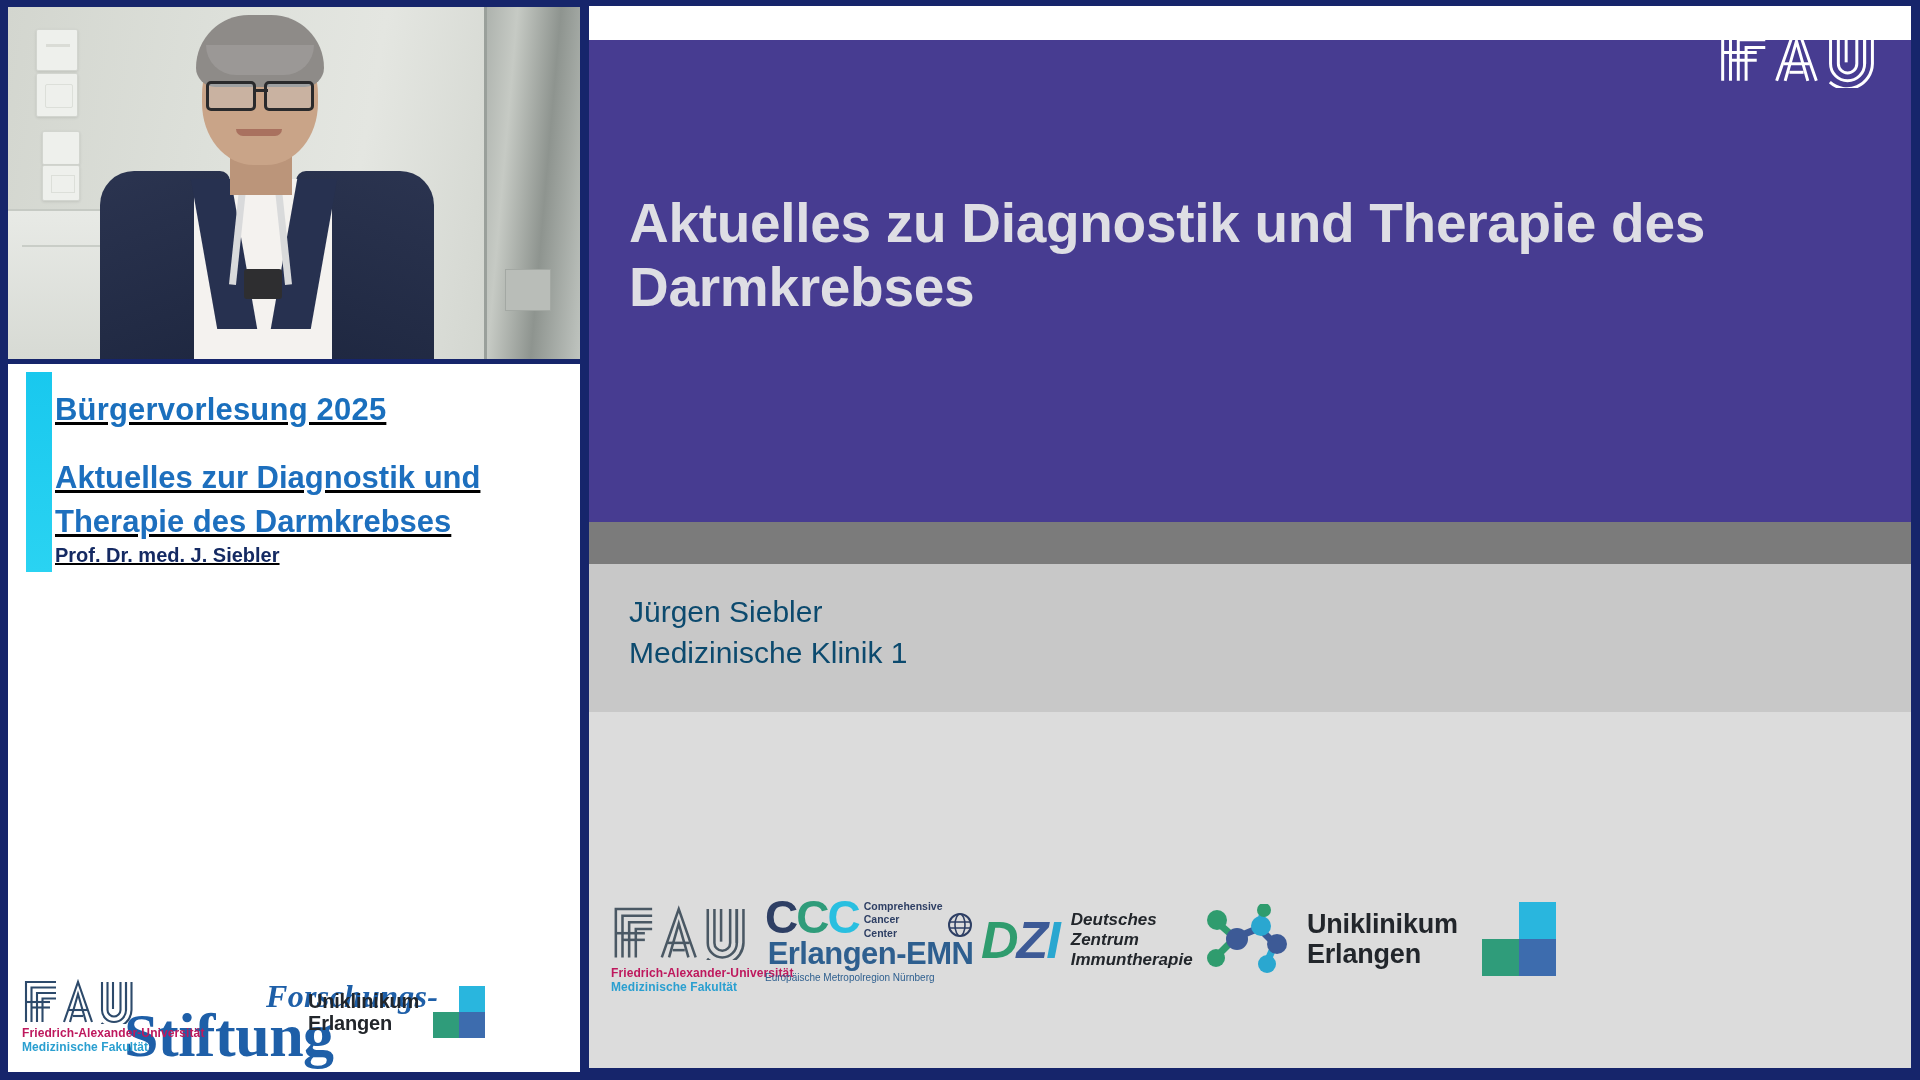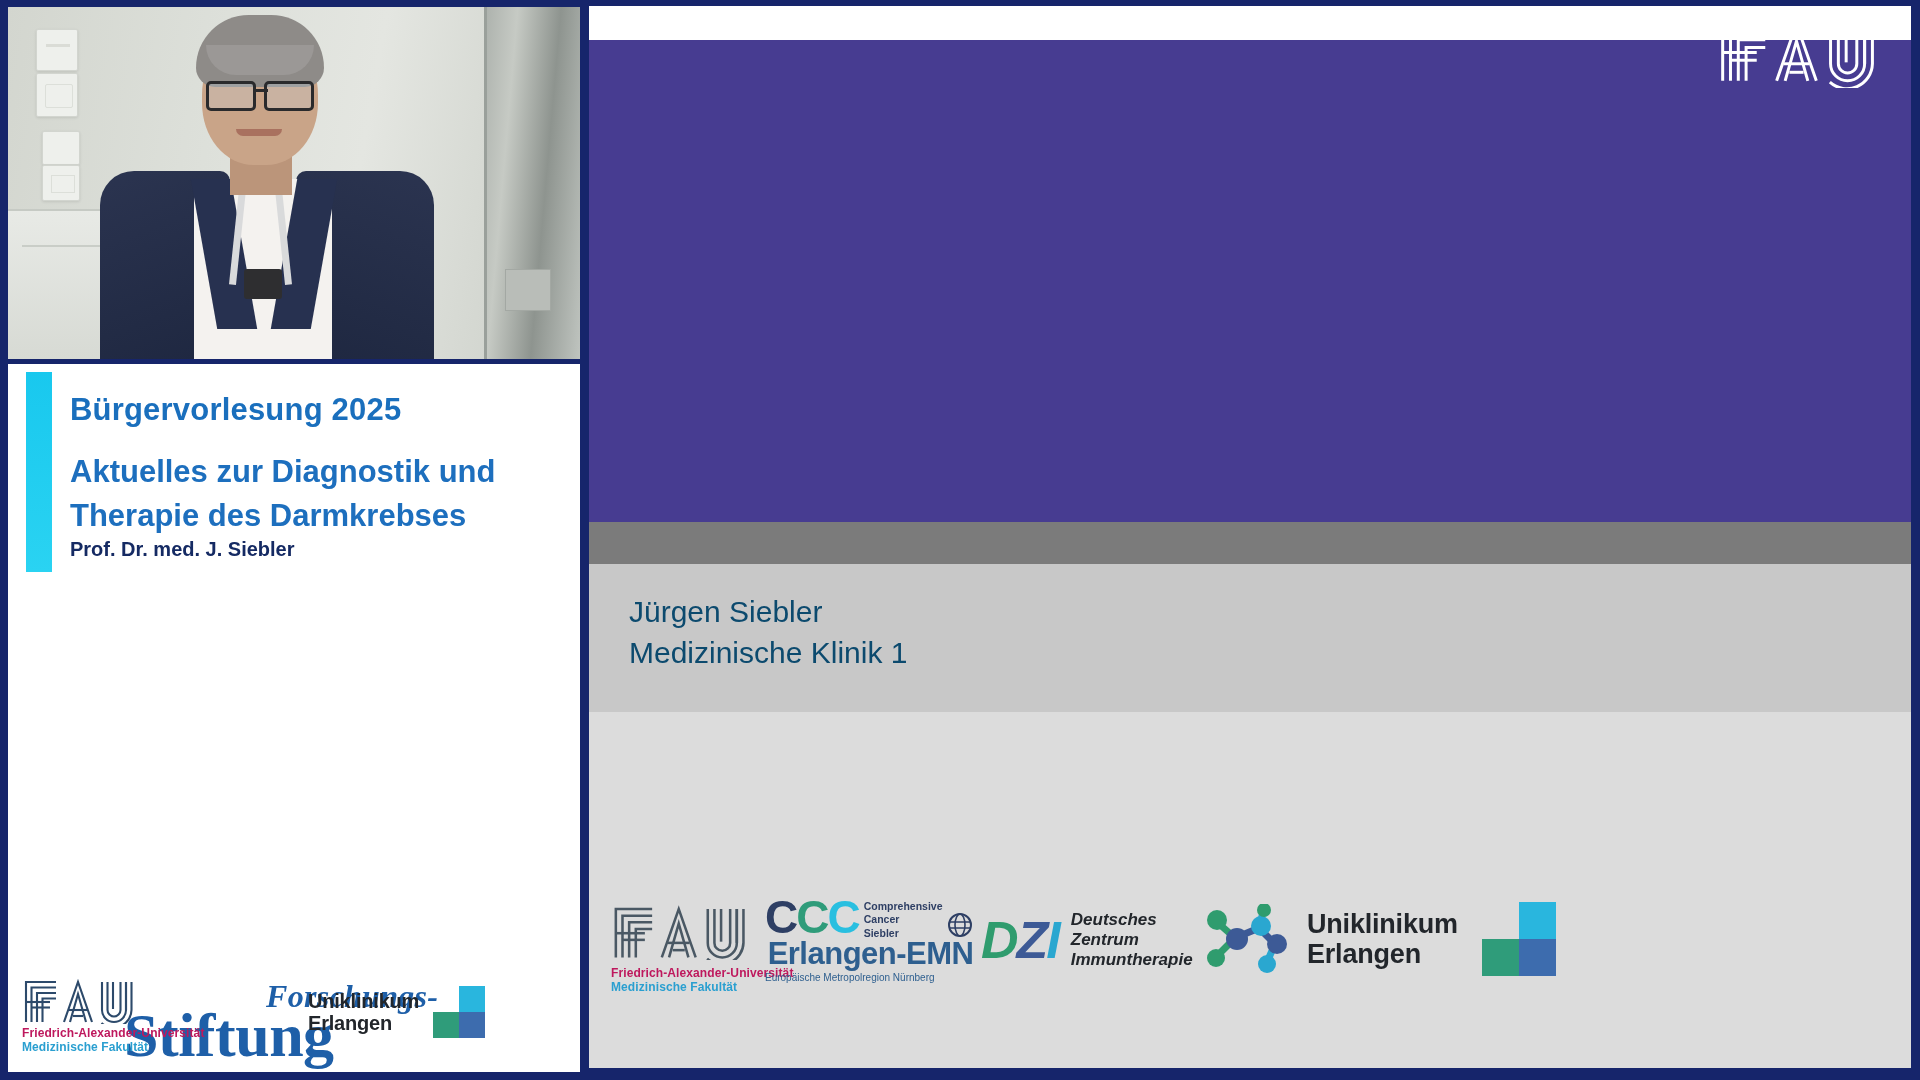--- a/index.html
+++ b/index.html
@@ -108,28 +108,28 @@
 
   
   .info-card {
     position: absolute; left: 8px; top: 364px; width: 572px; height: 708px;
     background: #ffffff; overflow: hidden;
   }
   .info-accent {
     position: absolute; left: 18px; top: 8px; width: 26px; height: 200px;
     background: linear-gradient(180deg,#19c8ee,#2ad3f2);
   }
-  .info-body { position: absolute; left: 62px; top: 8px; right: 10px; }
+  .info-body { position: absolute; left: 47px; top: 8px; right: 10px; text-decoration: underline; }
   .info-kicker {
     color: #1a6fbd; font-size: 31px; font-weight: bold; letter-spacing: .2px;
     margin-top: 20px;
   }
   .info-title {
     color: #1d6fbe; font-size: 31px; font-weight: bold; line-height: 1.42;
-    margin-top: 22px; max-width: 520px;
+    margin-top: 28px; max-width: 520px;
   }
   .spk-name {
     color: #152a63; font-size: 20px; font-weight: bold; 
   }
   .spk-role {
     color: #1b2c63; font-size: 18px; line-height: 1.42; margin-top: 4px;
     max-width: 530px;
   }
 
   
@@ -330,20 +330,21 @@
               <path d="M51 38 H61"></path>
             <path d="M80 4 V32 a12 12 0 0 0 24 0 V4"></path>
             <path d="M85.5 4 V32 a6.5 6.5 0 0 0 13 0 V4"></path>
             <path d="M91 4 V31"></path>
               <path d="M104 4 V32"></path>
               <path d="M109.5 4 V32 a18 18 0 0 1 -30 13"></path>
           </g>
         </svg>
       </div>
 
+      <div class="sl-title">Aktuelles zu Diagnostik und Therapie des Darmkrebses</div>
 
       <div class="sl-speaker">
         <div>Jürgen Siebler</div>
         <div>Medizinische Klinik 1</div>
       </div>
 
       <div class="sl-logos">
 
         <div class="lg lg-fau">
           <svg width="150" height="56" viewBox="0 0 124 46">
@@ -370,21 +371,21 @@
         </div>
 
         <div class="lg lg-ccc">
           <div class="ccc-row">
             <div class="ccc-letters">
               <span class="ccc-c1">C</span><span class="ccc-c2">C</span><span class="ccc-c3">C</span>
             </div>
             <div class="ccc-words">
               <div>Comprehensive</div>
               <div>Cancer</div>
-              <div>Siebler</div>
+              <div>Center</div>
             </div>
             <svg width="26" height="26" viewBox="0 0 26 26" style="margin:16px 0 0 5px">
               <circle cx="13" cy="13" r="11" fill="none" stroke="#2e3f64" stroke-width="2"></circle>
               <ellipse cx="13" cy="13" rx="5" ry="11" fill="none" stroke="#2e3f64" stroke-width="1.6"></ellipse>
               <path d="M2.4 10 H23.6 M2.4 16 H23.6" stroke="#2e3f64" stroke-width="1.6"></path>
             </svg>
           </div>
           <div class="ccc-erl">Erlangen-EMN</div>
           <div class="ccc-emn">Europäische Metropolregion Nürnberg</div>
         </div>

